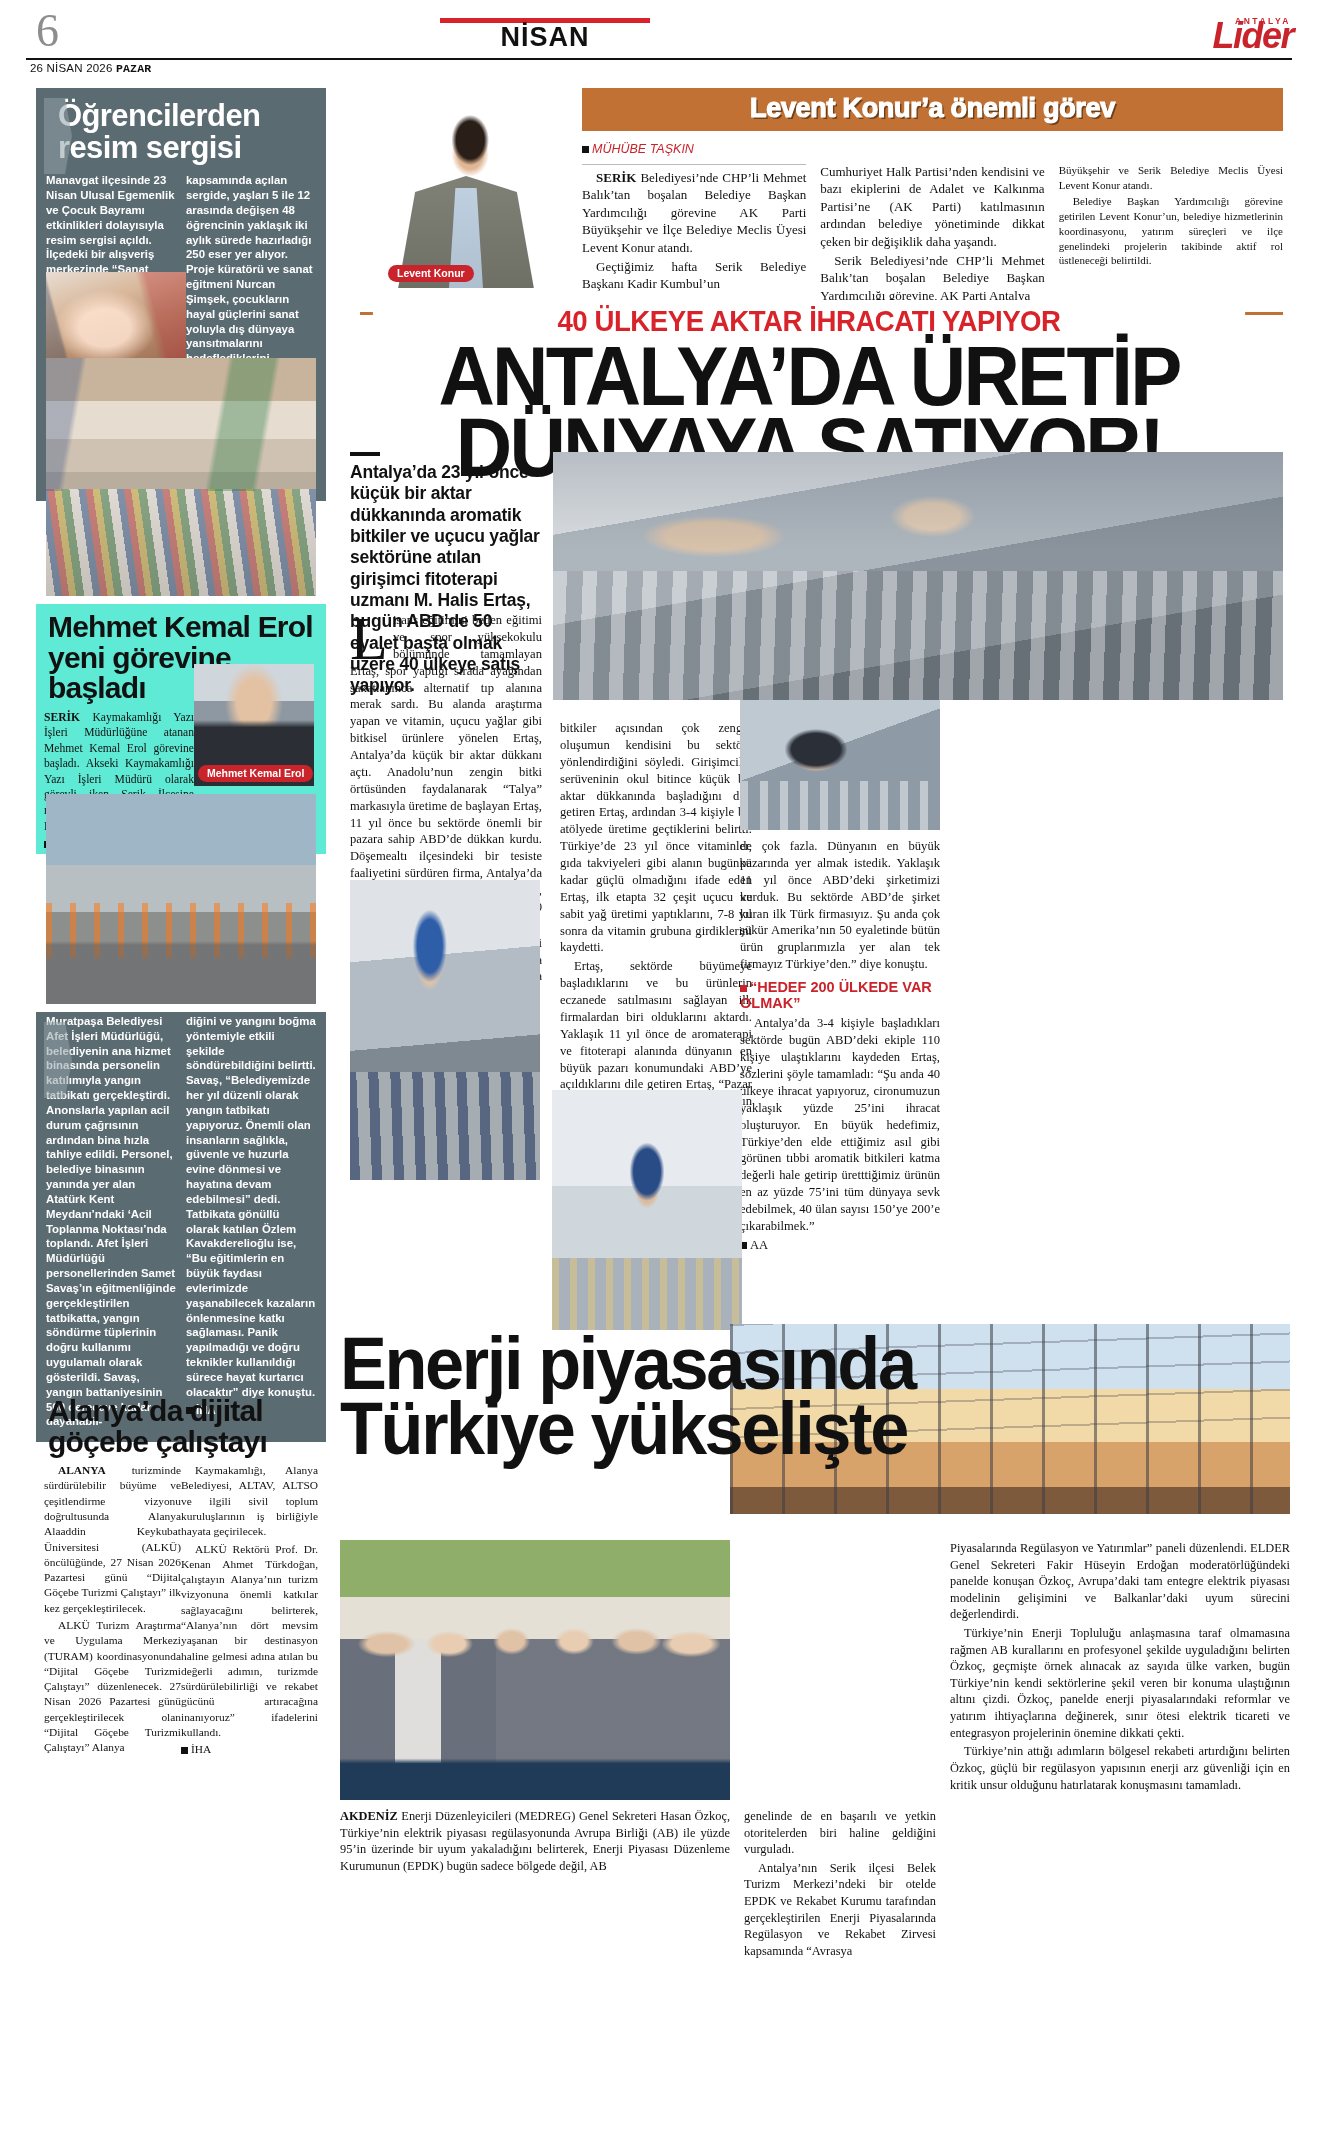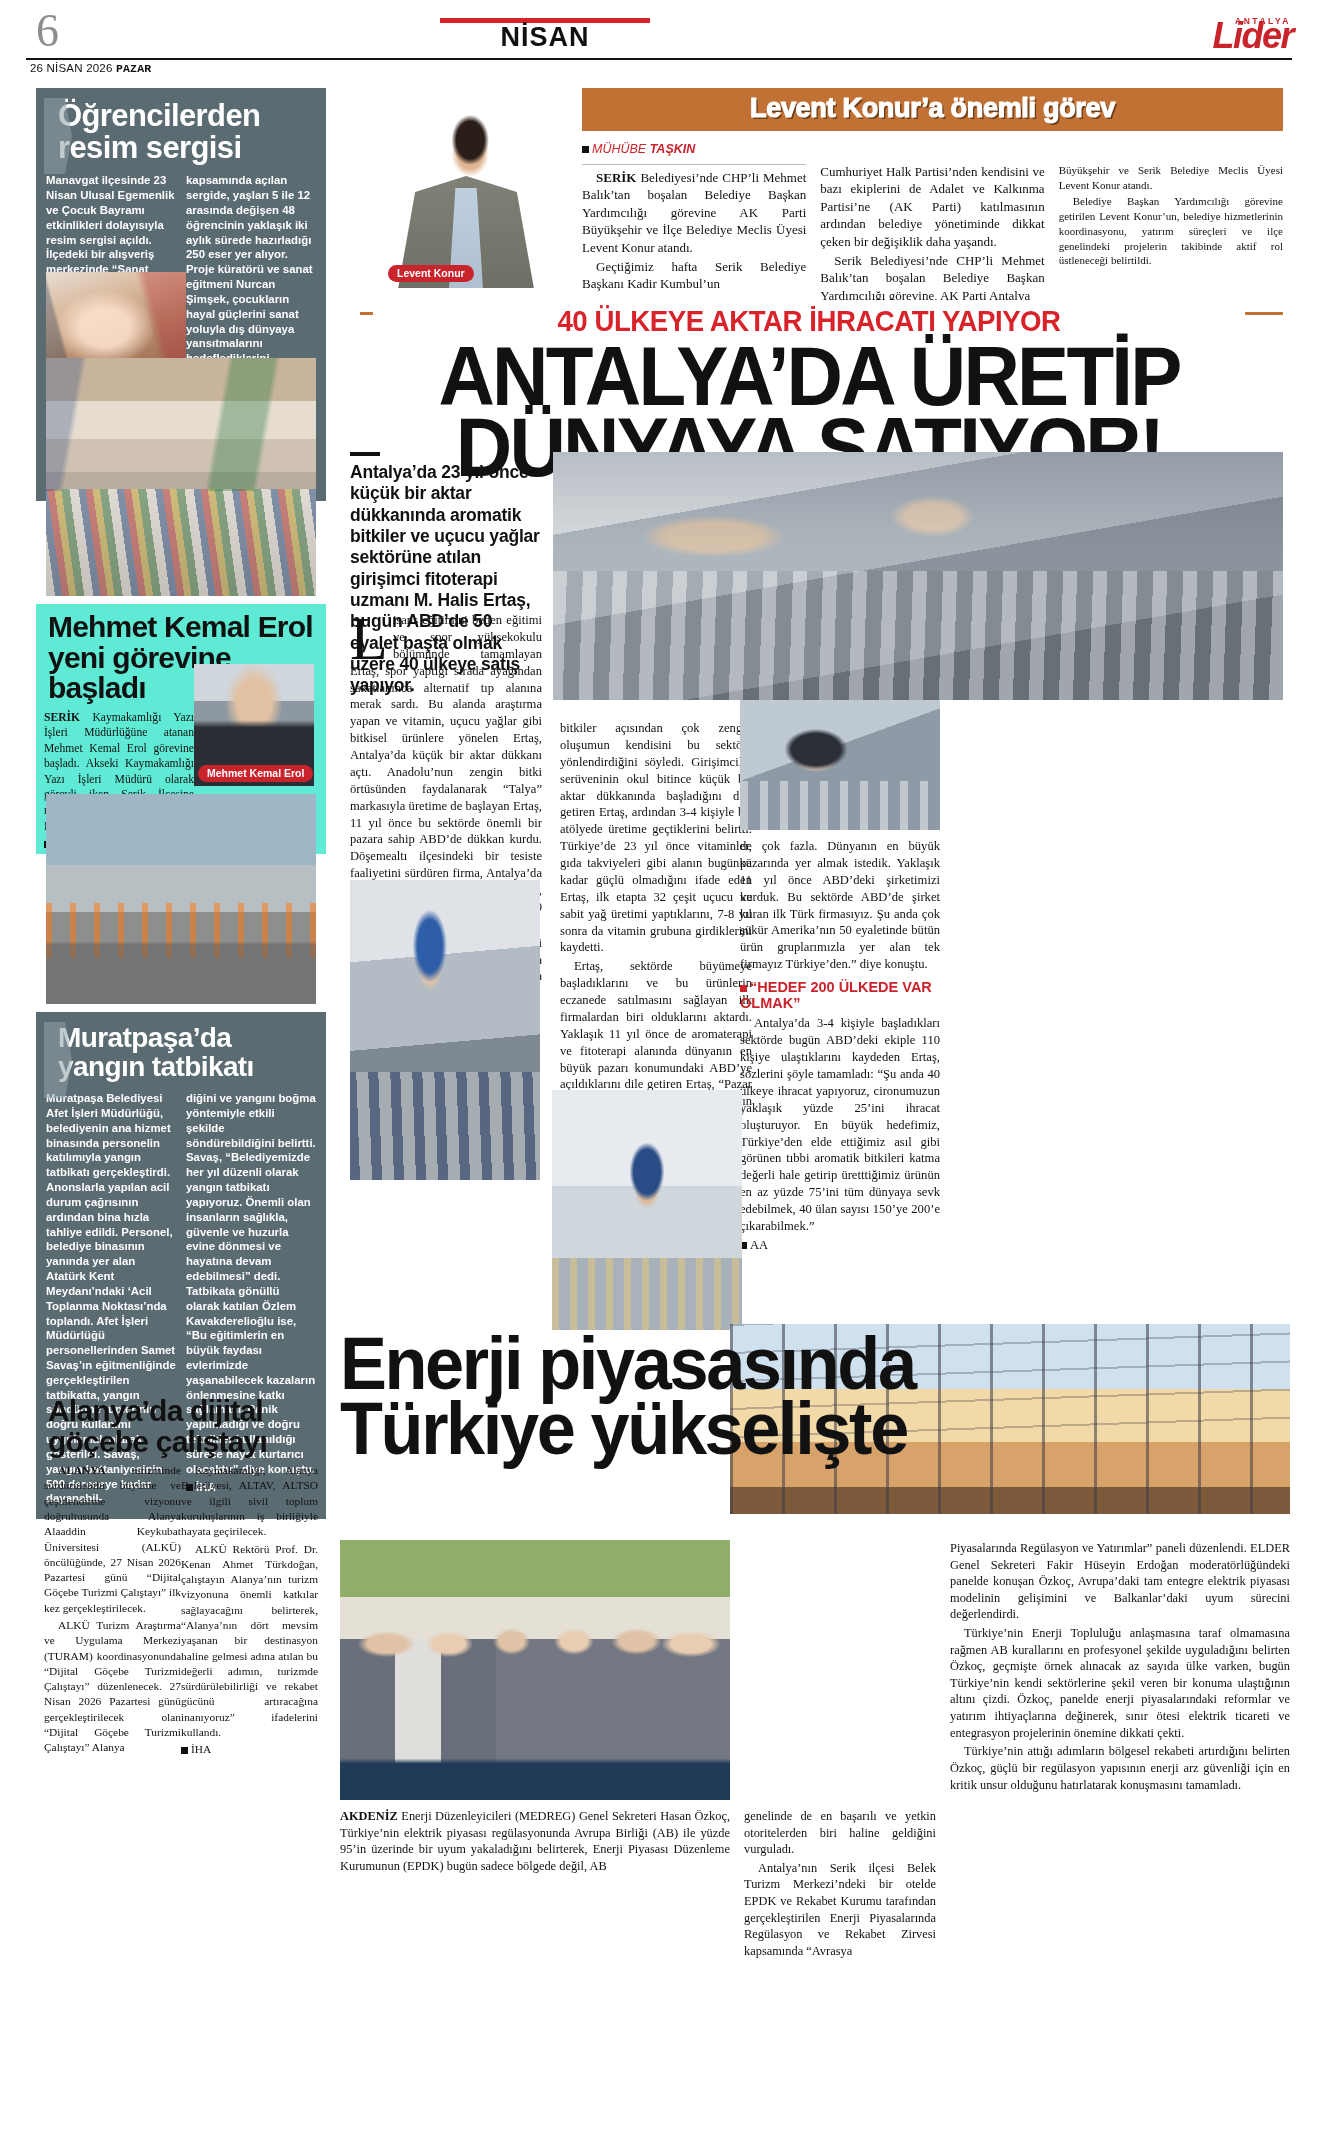--- a/index.html
+++ b/index.html
@@ -76,21 +76,21 @@
 
   
   .tr { position:absolute; left:360px; top:88px; width:923px; }
   .tr-band {
     background:#c07133; color:#fff; font-size:27px; font-weight:bold;
     text-align:center; padding:5px 0 7px 0; letter-spacing:-.3px;
     text-shadow: 2px 2px 0 #6d3f18;
     -webkit-text-stroke: 1.2px #ffffff;
   }
   .byline { font-size:12.5px; font-style:italic; color:#c9232b; padding:7px 0 4px 0; }
-  .byline b { font-weight:bold;margin-top:48px; }
+  .byline b { font-weight:normal;margin-top:48px; }
 
   
   .kicker {
     background:#fff; color:#d8232a; font-size:30px; font-weight:bold; text-align:center;
     letter-spacing:-.5px; padding:6px 0 2px 0; line-height:1;
     font-family:"Liberation Sans Narrow","Liberation Sans", sans-serif;
     transform: scaleX(.92); transform-origin: center;
   }
   .bighead {
     font-size:84px; font-weight:bold; line-height:.92; letter-spacing:-3px;
@@ -177,21 +177,20 @@
       <div class="cap-pill" style="left:4px; bottom:4px;">Mehmet Kemal Erol</div>
     </div>
 
     <div class="ph" style="position:absolute; left:10px; top:706px; width:270px; height:210px;">
       <div class="g" style="background:linear-gradient(180deg,#9fb6c6 0 34%, #b7bfc2 34% 56%, #8d8f8c 56% 100%);"></div>
       <div class="g" style="background:repeating-linear-gradient(90deg, rgba(255,120,20,.55) 0 6px, rgba(0,0,0,0) 6px 24px); top:52%; height:26%;"></div>
       <div class="g" style="background:linear-gradient(180deg, rgba(0,0,0,0) 0 70%, rgba(90,90,95,.5) 72% 100%);"></div>
     </div>
 
     <div class="dark-box" style="position:absolute; left:0; top:924px; width:290px;">
-      <div class="db-title" style="font-size:28px;">Muratpaşa’da yangın tatbikatı</div>
       <div class="db-body">
         <div class="c">
           <p>Muratpaşa Belediyesi Afet İşleri Müdürlüğü, belediyenin ana hizmet binasında personelin katılımıyla yangın tatbikatı gerçekleştirdi. Anonslarla yapılan acil durum çağrısının ardından bina hızla tahliye edildi. Personel, belediye binasının yanında yer alan Atatürk Kent Meydanı’ndaki ‘Acil Toplanma Noktası’nda toplandı. Afet İşleri Müdürlüğü personellerinden Samet Savaş’ın eğitmenliğinde gerçekleştirilen tatbikatta, yangın söndürme tüplerinin doğru kullanımı uygulamalı olarak gösterildi. Savaş, yangın battaniyesinin 500 dereceye kadar dayanabil-</p>
         </div>
         <div class="c">
           <p>diğini ve yangını boğma yöntemiyle etkili şekilde söndürebildiğini belirtti. Savaş, “Belediyemizde her yıl düzenli olarak yangın tatbikatı yapıyoruz. Önemli olan insanların sağlıkla, güvenle ve huzurla evine dönmesi ve hayatına devam edebilmesi” dedi. Tatbikata gönüllü olarak katılan Özlem Kavakderelioğlu ise, “Bu eğitimlerin en büyük faydası evlerimizde yaşanabilecek kazaların önlenmesine katkı sağlaması. Panik yapılmadığı ve doğru teknikler kullanıldığı sürece hayat kurtarıcı olacaktır” diye konuştu.</p>
           <p><span class="sq"></span><span>İHA</span></p>
         </div>
       </div>
     </div>

